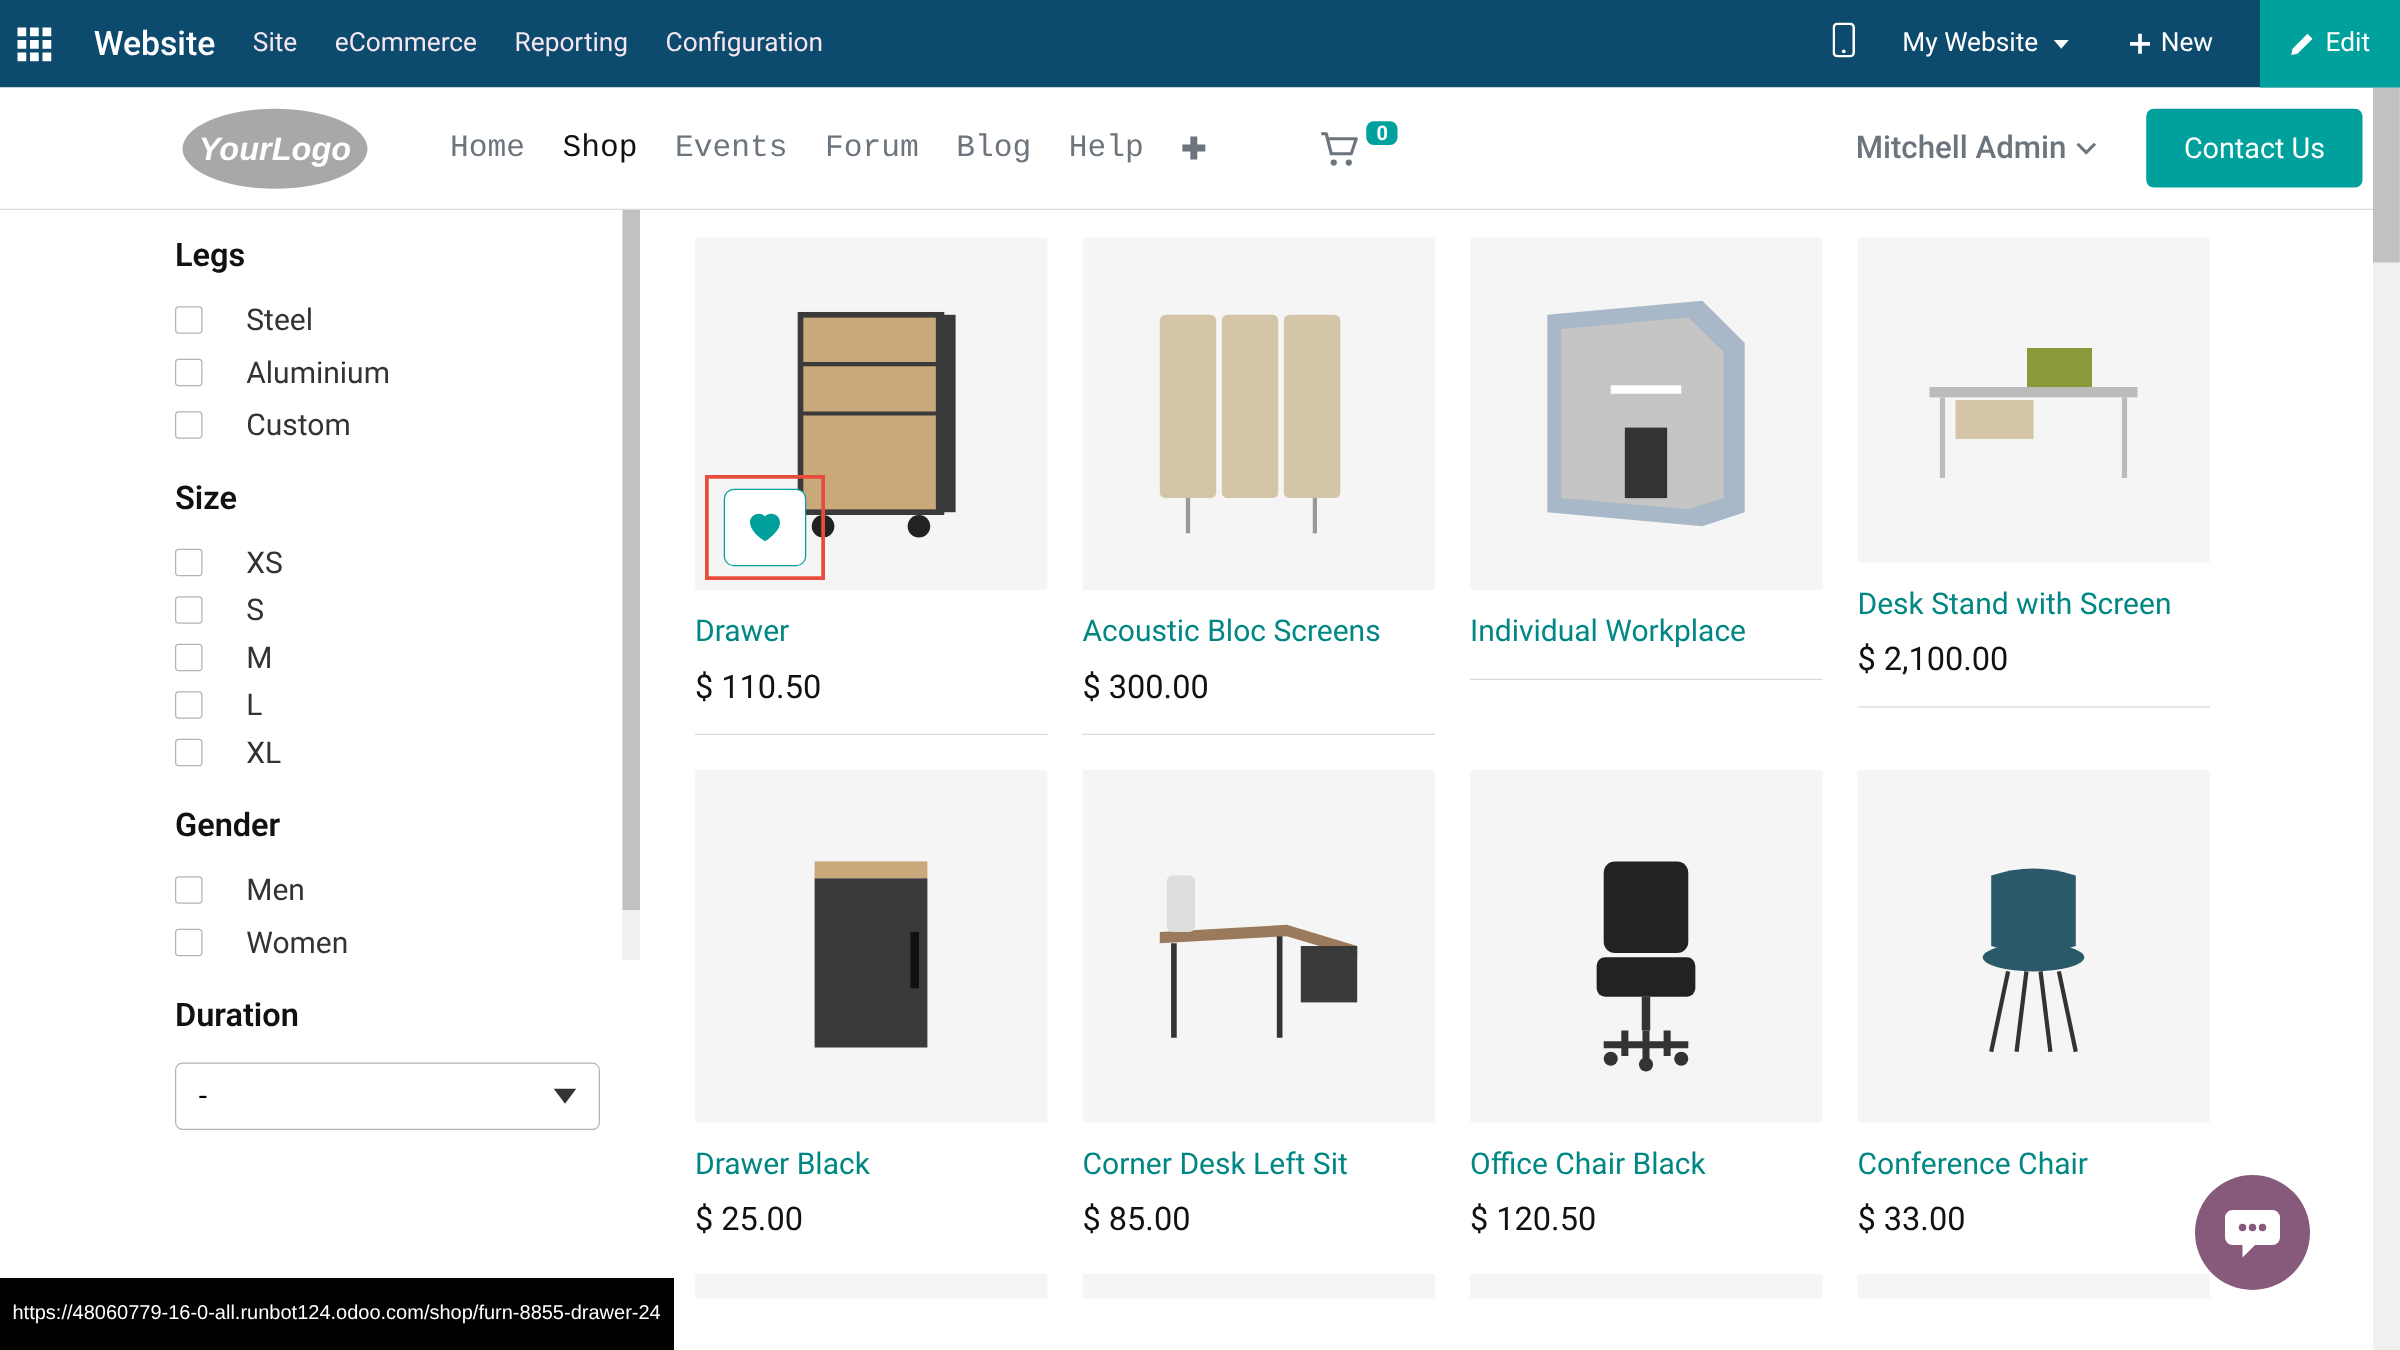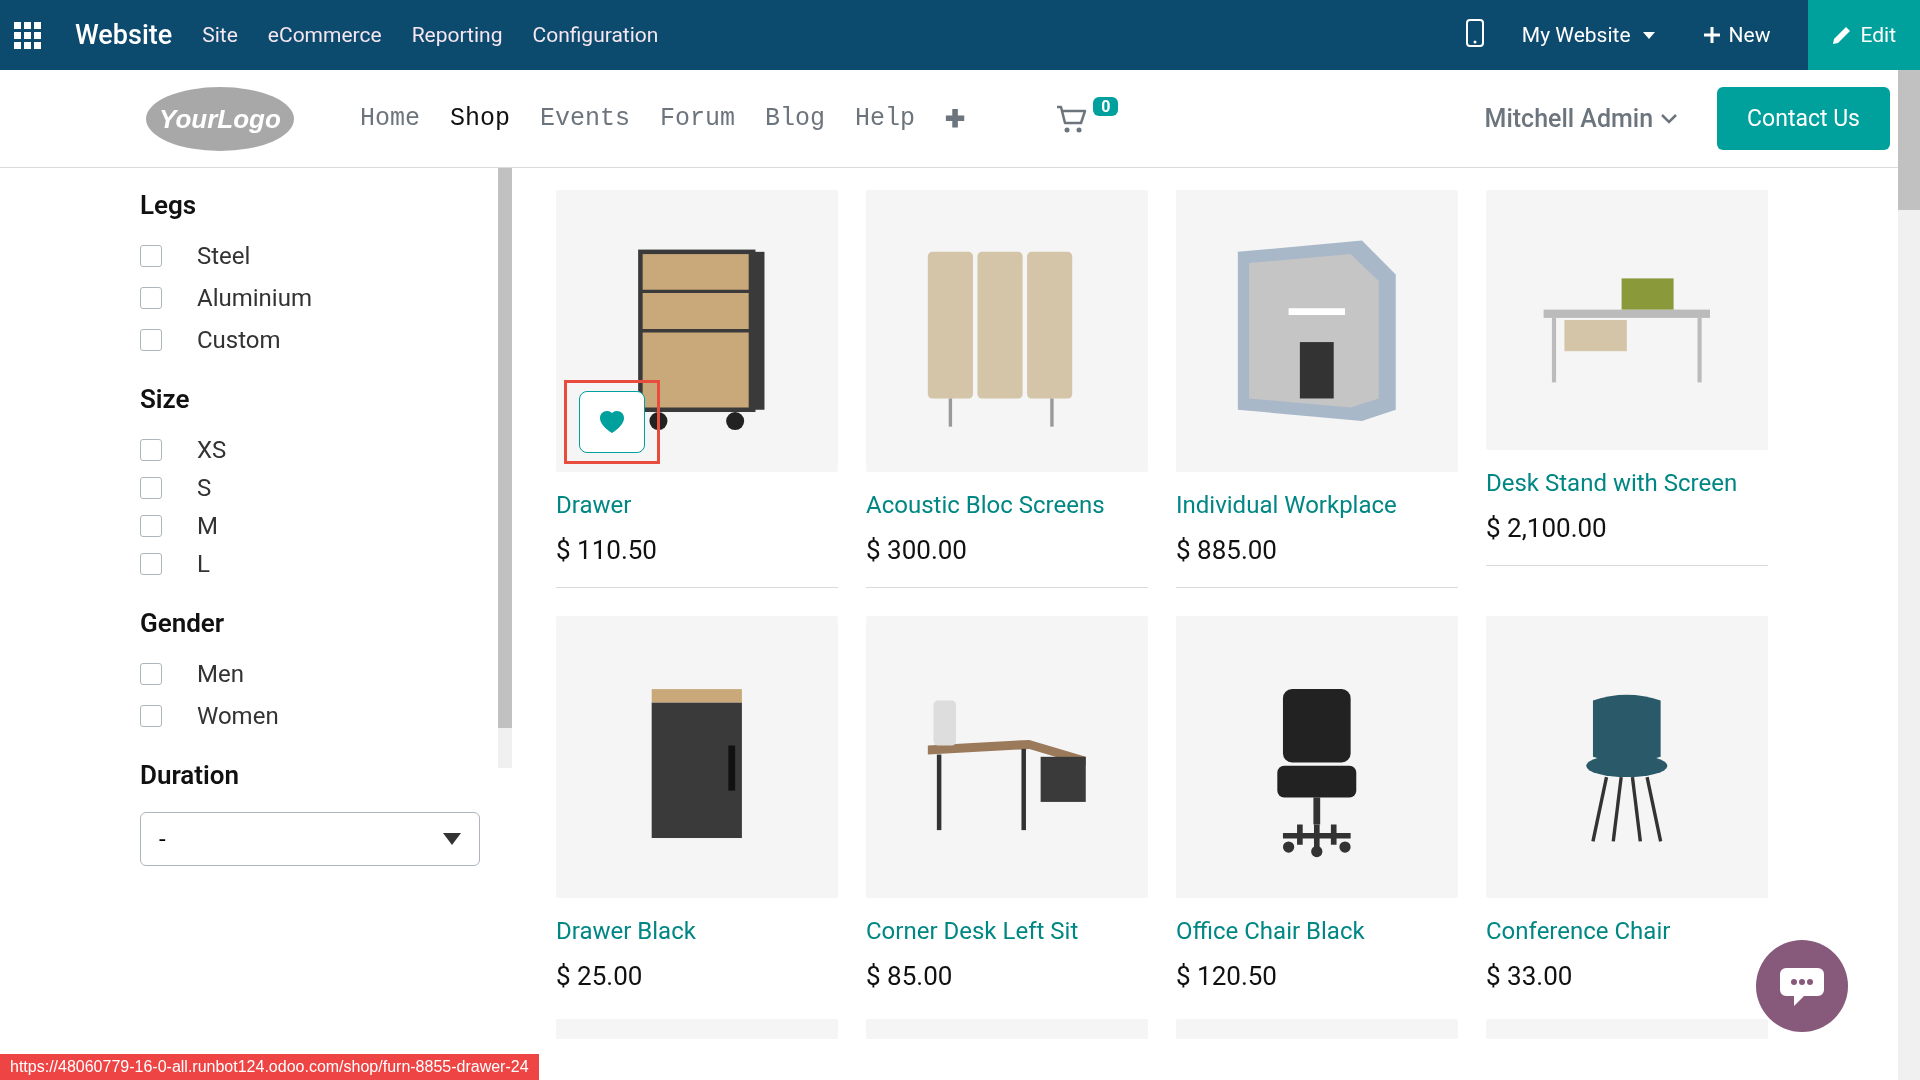--- a/index.html
+++ b/index.html
@@ -63,21 +63,21 @@
 .wish-highlight { position: absolute; left: 8px; bottom: 8px; width: 96px; height: 84px; border: 3px solid #e74c3c; display: flex; align-items: center; justify-content: center; }
 .wish-btn { width: 66px; height: 62px; border: 1.5px solid #00a09d; border-radius: 8px; display: flex; align-items: center; justify-content: center; background: #fff; }
 
 
 .ph { width: 80%; height: 80%; }
 
 
 .chat-fab { position: fixed; right: 72px; bottom: 48px; width: 92px; height: 92px; border-radius: 50%; background: #875a7b; display: flex; align-items: center; justify-content: center; cursor: pointer; }
 
 
-.status-bar { position: fixed; left: 0; bottom: 0; background: #ef4444; color: #fff; font-size: 16px; padding: 4px 10px; font-family: "Segoe UI", sans-serif; margin-top: 33px; }
+.status-bar { position: fixed; left: 0; bottom: 0; background: #000000; color: #fff; font-size: 16px; padding: 20px 10px; font-family: "Segoe UI", sans-serif; margin-top: 33px; }
 
 
 .page-scrollbar { position: fixed; right: 0; top: 70px; width: 22px; bottom: 0; background: #f0f0f0; }
 .page-scrollbar-thumb { position: absolute; top: 0; left: 0; right: 0; height: 140px; background: #c1c1c1; }
 
 </style>
 </head>
 <body>
 
 <div class="admin-bar">
@@ -192,20 +192,24 @@
           <div class="filter-label">S</div>
         </div>
       <div class="filter-opt">
           <div class="filter-check"></div>
           <div class="filter-label">M</div>
         </div>
       <div class="filter-opt">
           <div class="filter-check"></div>
           <div class="filter-label">L</div>
         </div>
+      <div class="filter-opt">
+          <div class="filter-check"></div>
+          <div class="filter-label">XL</div>
+        </div>
     </div>
 
     <div class="filter-group">
       <div class="filter-title">Gender</div>
       <div class="filter-opt">
           <div class="filter-check"></div>
           <div class="filter-label">Men</div>
         </div>
       <div class="filter-opt">
           <div class="filter-check"></div>
@@ -267,21 +271,20 @@
       <div class="card">
         <div class="card-img">
           <svg class="ph" viewBox="0 0 200 200">
               <path d="M30 30 L140 20 L170 50 L170 170 L140 180 L30 170 Z" fill="#a8b8c8"></path>
               <path d="M40 40 L130 32 L155 56 L155 160 L130 168 L40 160 Z" fill="#c5c5c5"></path>
               <rect x="75" y="80" width="50" height="6" fill="#fff"></rect>
               <rect x="85" y="110" width="30" height="50" fill="#333"></rect>
             </svg>
         </div>
         <div class="card-title">Individual Workplace</div>
-        <div class="card-price">$ 885.00</div>
         <div class="card-divider"></div>
       </div>
 
       <div class="card">
         <div class="card-img short">
           <svg class="ph" viewBox="0 0 200 200">
               <rect x="20" y="90" width="160" height="8" fill="#bbb"></rect>
               <rect x="95" y="60" width="50" height="30" fill="#8a9a3a"></rect>
               <rect x="40" y="100" width="60" height="30" fill="#d4c5a8"></rect>
               <line x1="30" y1="98" x2="30" y2="160" stroke="#bbb" stroke-width="4"></line>

